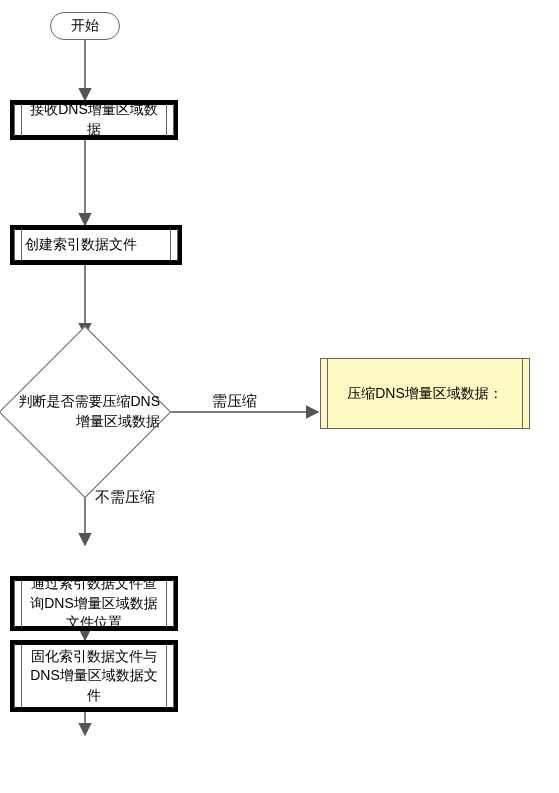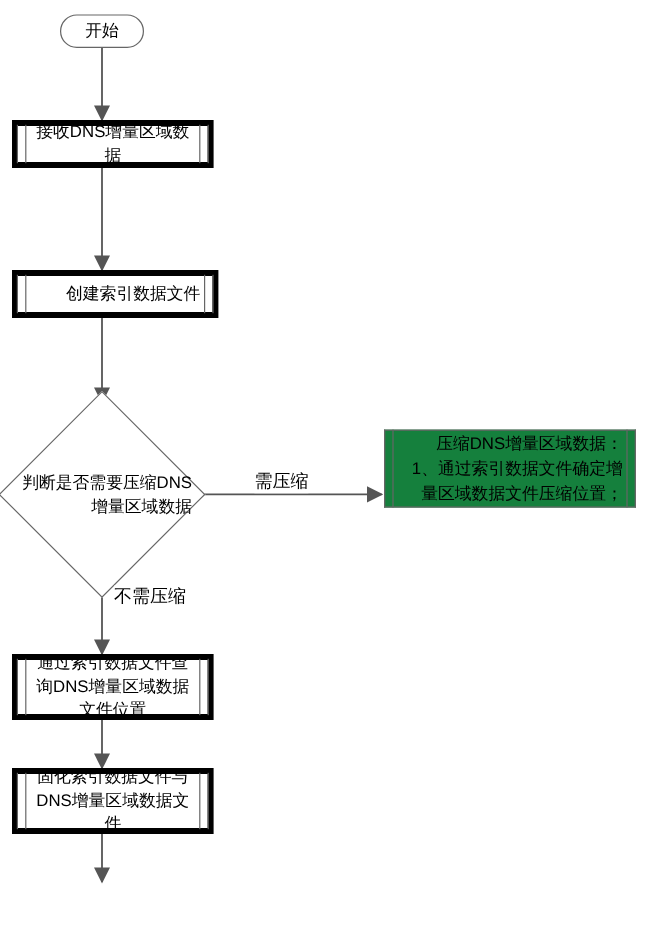--- a/index.html
+++ b/index.html
@@ -1,23 +1,23 @@
 <!DOCTYPE html>
 <html><head>
 <meta charset="utf-8">
 <style>
 html,body{margin:0;padding:0;background:#fff;font-family:"Microsoft YaHei","SimSun",sans-serif;font-size:14px;color:#000}
 .canvas{position:relative;width:559px;height:793px}
-.node{position:absolute;box-sizing:border-box;display:flex;align-items:center;justify-content:flex-end;text-align:center;line-height:1.4}
+.node{position:absolute;box-sizing:border-box;display:flex;align-items:center;justify-content:flex-start;text-align:center;line-height:1.4}
 .terminator{border:1px solid #666;border-radius:999px;background:#fff;padding:4px 20px}
 .process{border:5px solid #000000;background:#fff;padding:8px 10px}
 .process::before,.process::after{content:"";position:absolute;top:-1px;bottom:-1px;width:6px;border-left:1px solid #666;border-right:1px solid #666}
 .process::before{left:-1px}
 .process::after{right:-1px}
-.side{position:absolute;border:1px solid #666;background:#15803d;padding:0 10px;box-sizing:border-box;text-align:right;line-height:1.5}
+.side{position:absolute;border:1px solid #666;background:#fef9c3;padding:24px 10px;box-sizing:border-box;text-align:center;line-height:1.5}
 .side::before,.side::after{content:"";position:absolute;top:-1px;bottom:-1px;width:6px;border-left:1px solid #666;border-right:1px solid #666}
 .side::before{left:-1px}
 .side::after{right:-1px}
 .diamond{position:absolute}
 .diamond .shape{position:absolute;left:50%;top:50%;width:120px;height:120px;border:1px solid #666;background:#fff;transform:translate(-50%,-50%) rotate(45deg)}
 .diamond .txt{position:absolute;left:50%;top:50%;transform:translate(-50%,-50%);width:150px;text-align:right;line-height:1.4}
 .label{position:absolute;font-size:15px;background:#fff;white-space:nowrap}
 svg{position:absolute;left:0;top:0;pointer-events:none}
 </style>
 </head>
@@ -54,25 +54,24 @@
 <div class="diamond" style="left:85px;top:412px;width:0;height:0">
   <div class="shape"></div>
   <div class="txt">判断是否需要压缩DNS增量区域数据</div>
 </div>
 
 <div class="label" style="left:212px;top:392px">需压缩</div>
 <div class="label" style="left:95px;top:488px">不需压缩</div>
 
 <div class="side" style="left:320px;top:358px;width:210px">
   <div>压缩DNS增量区域数据：</div>
-  <div>1、通过索引数据文件确定增量区域数据文件压缩位置；</div>
 </div>
 
-<div class="node process" style="left:10px;top:545px;width:168px;height:55px">
+<div class="node process" style="left:10px;top:576px;width:168px;height:55px">
   <span>通过索引数据文件查询DNS增量区域数据文件位置</span>
 </div>
 
-<div class="node process" style="left:10px;top:640px;width:168px;height:55px">
+<div class="node process" style="left:10px;top:640px;width:168px;height:72px">
   <span>固化索引数据文件与DNS增量区域数据文件</span>
 </div>
 
 
 </div>
 
 </body></html>

